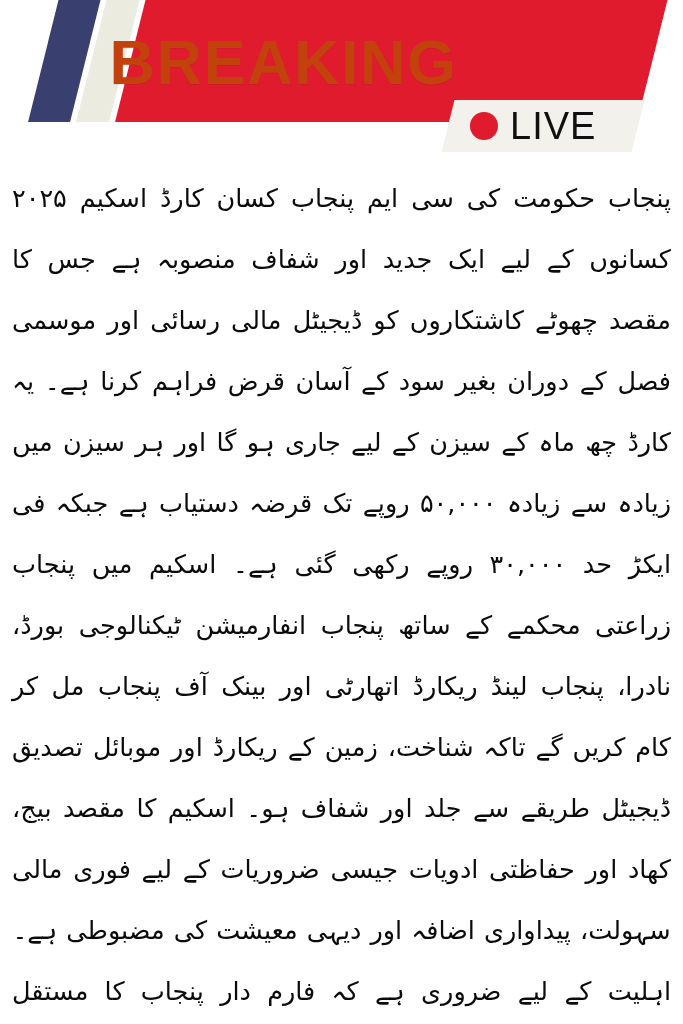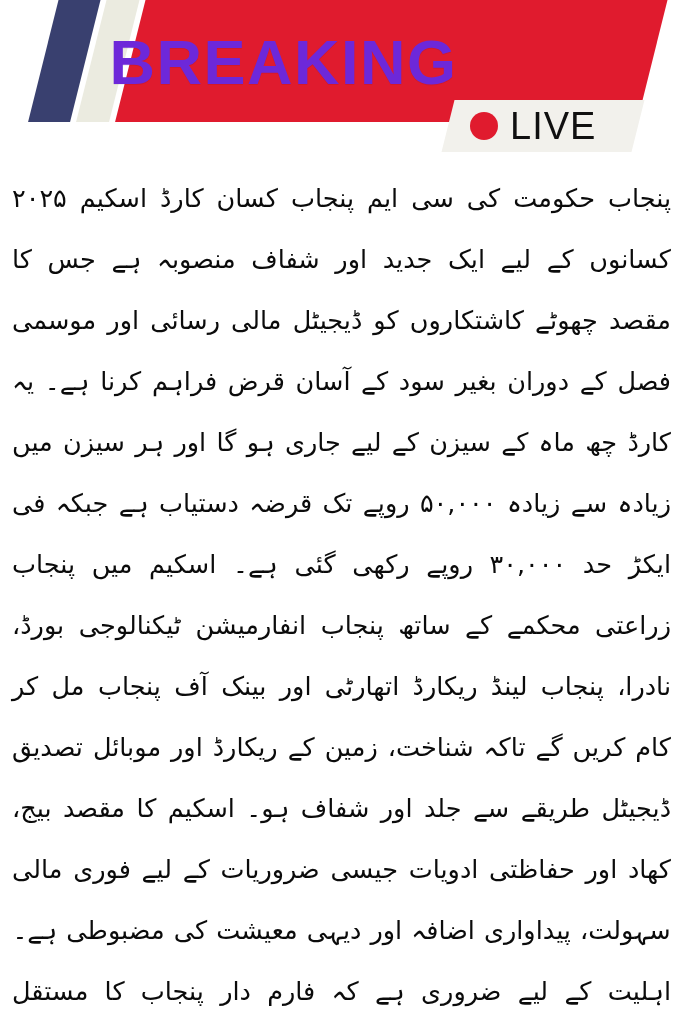--- a/index.html
+++ b/index.html
@@ -55,21 +55,21 @@
     left: 0;
     width: 593px;
     text-align: center;
     padding-right: 26px;
     box-sizing: border-box;
     direction: ltr;
     font-family: "Liberation Sans", sans-serif;
     font-weight: bold;
     font-size: 63px;
     letter-spacing: 1.5px;
-    color: #6d28d9;
+    color: #c2410c;
     line-height: 92px;
     text-shadow: 0 1px 0 rgba(0,0,0,0.06);
     white-space: nowrap;
     user-select: none;
   }
 
   
   .live-badge {
     position: absolute;
     top: 100px;

